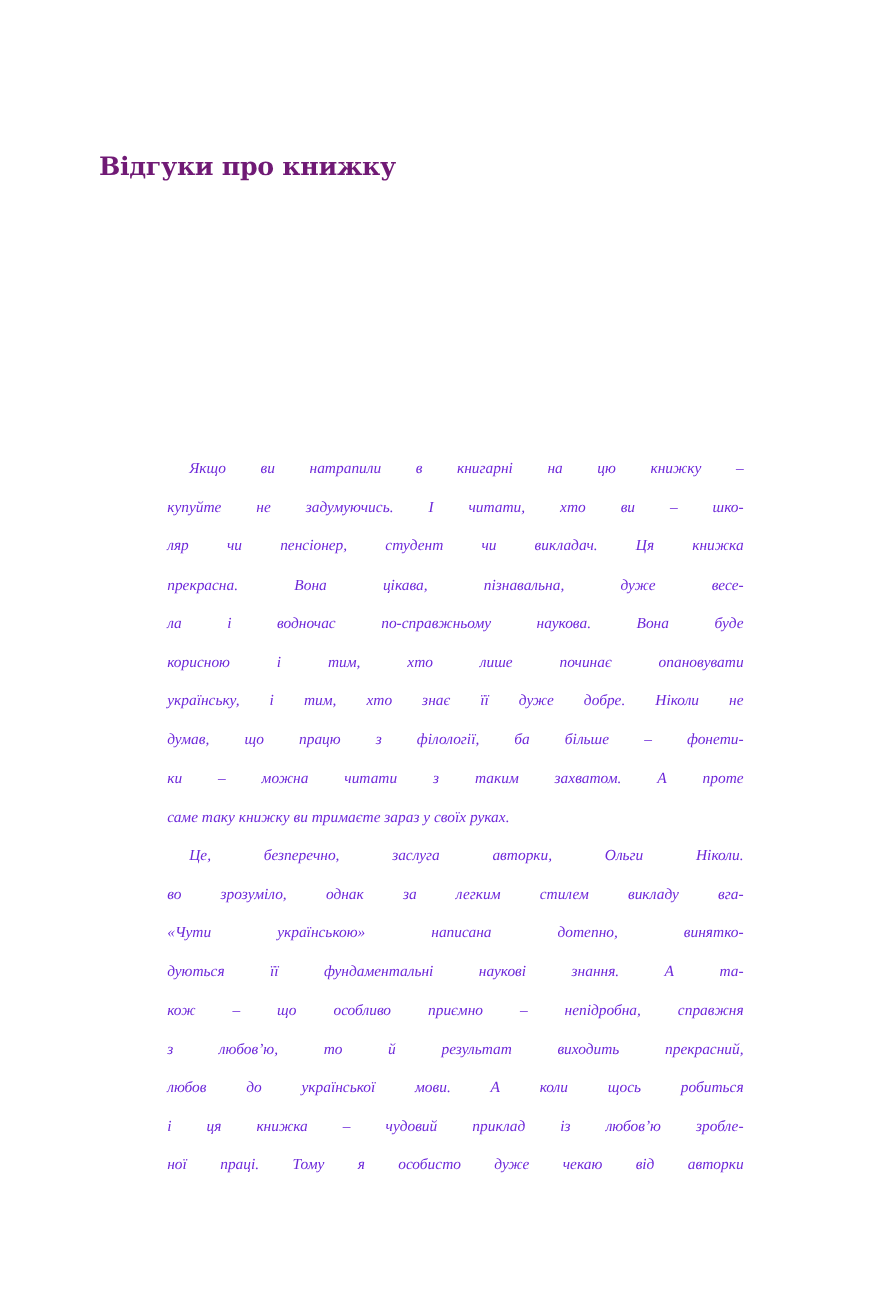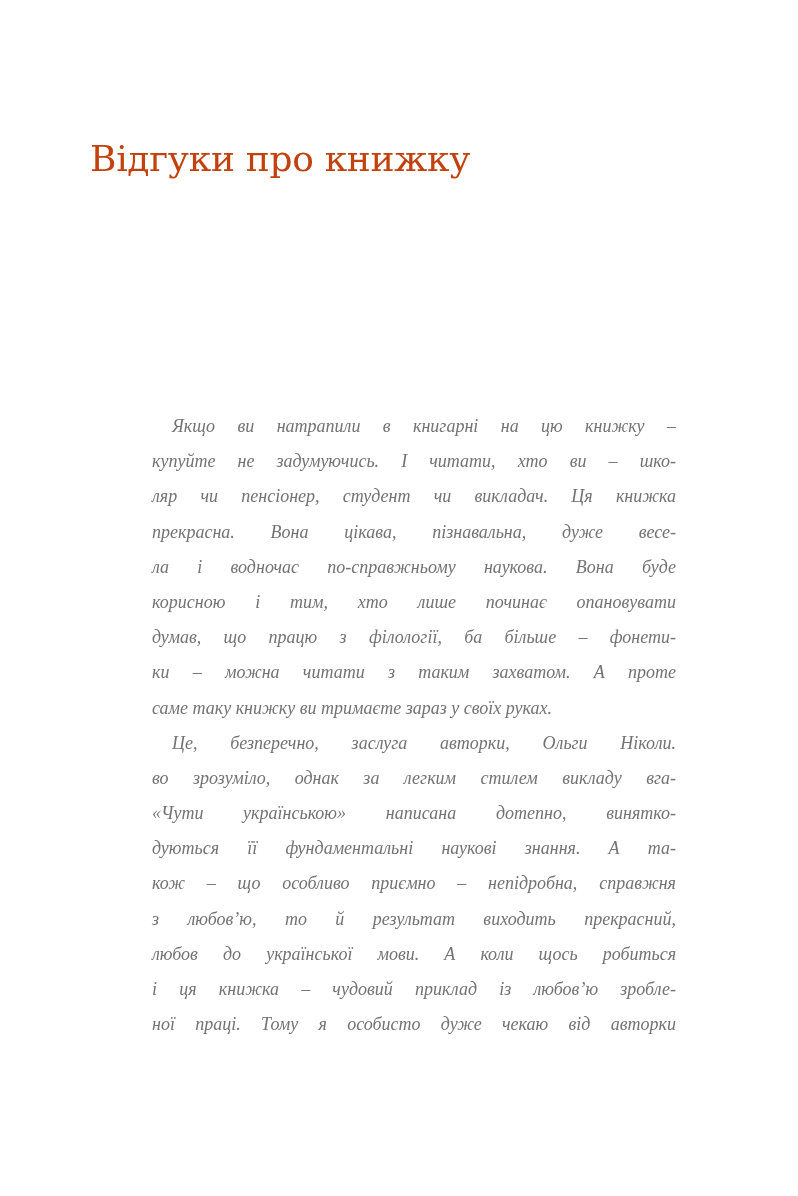--- a/index.html
+++ b/index.html
@@ -12,41 +12,41 @@
       height: 1196px;
       position: relative;
       overflow: hidden;
       color: #1e1e1e;
     }
     .page-title {
       position: absolute;
       left: 90px;
       top: 138px;
       font-family: "DejaVu Serif", "Liberation Serif", serif;
-      font-size: 36px;
-      font-weight: 400;
+      font-size: 23px;
+      font-weight: 700;
       letter-spacing: -0.3px;
-      color: #c2410c;
+      color: #701a75;
       margin: 0;
       white-space: nowrap;
     }
     .review {
       position: absolute;
       left: 152px;
       top: 409px;
       width: 524px;
     }
     .line {
       display: block;
       height: 35.2px;
       line-height: 35.2px;
       font-family: "Liberation Serif", "DejaVu Serif", serif;
       font-style: italic;
-      font-size: 18px;
-      color: #737373;
+      font-size: 14px;
+      color: #6d28d9;
       white-space: nowrap;
       text-align: justify;
       text-align-last: justify;
     }
     .line.indent {
       padding-left: 20px;
     }
     .line.last {
       text-align-last: left;
     }
@@ -56,20 +56,21 @@
 
 <h1 class="page-title">Відгуки про книжку</h1>
 
 <div class="review">
   <span class="line indent">Якщо ви натрапили в книгарні на цю книжку –</span>
   <span class="line">купуйте не задумуючись. І читати, хто ви – шко-</span>
   <span class="line">ляр чи пенсіонер, студент чи викладач. Ця книжка</span>
   <span class="line">прекрасна. Вона цікава, пізнавальна, дуже весе-</span>
   <span class="line">ла і водночас по-справжньому наукова. Вона буде</span>
   <span class="line">корисною і тим, хто лише починає опановувати</span>
+  <span class="line">українську, і тим, хто знає її дуже добре. Ніколи не</span>
   <span class="line">думав, що працю з філології, ба більше – фонети-</span>
   <span class="line">ки – можна читати з таким захватом. А проте</span>
   <span class="line last">саме таку книжку ви тримаєте зараз у своїх руках.</span>
   <span class="line indent">Це, безперечно, заслуга авторки, Ольги Ніколи.</span>
   <span class="line">во зрозуміло, однак за легким стилем викладу вга-</span>
   <span class="line">«Чути українською» написана дотепно, винятко-</span>
   <span class="line">дуються її фундаментальні наукові знання. А та-</span>
   <span class="line">кож – що особливо приємно – непідробна, справжня</span>
   <span class="line">з любов’ю, то й результат виходить прекрасний,</span>
   <span class="line">любов до української мови.  А коли щось робиться</span>

